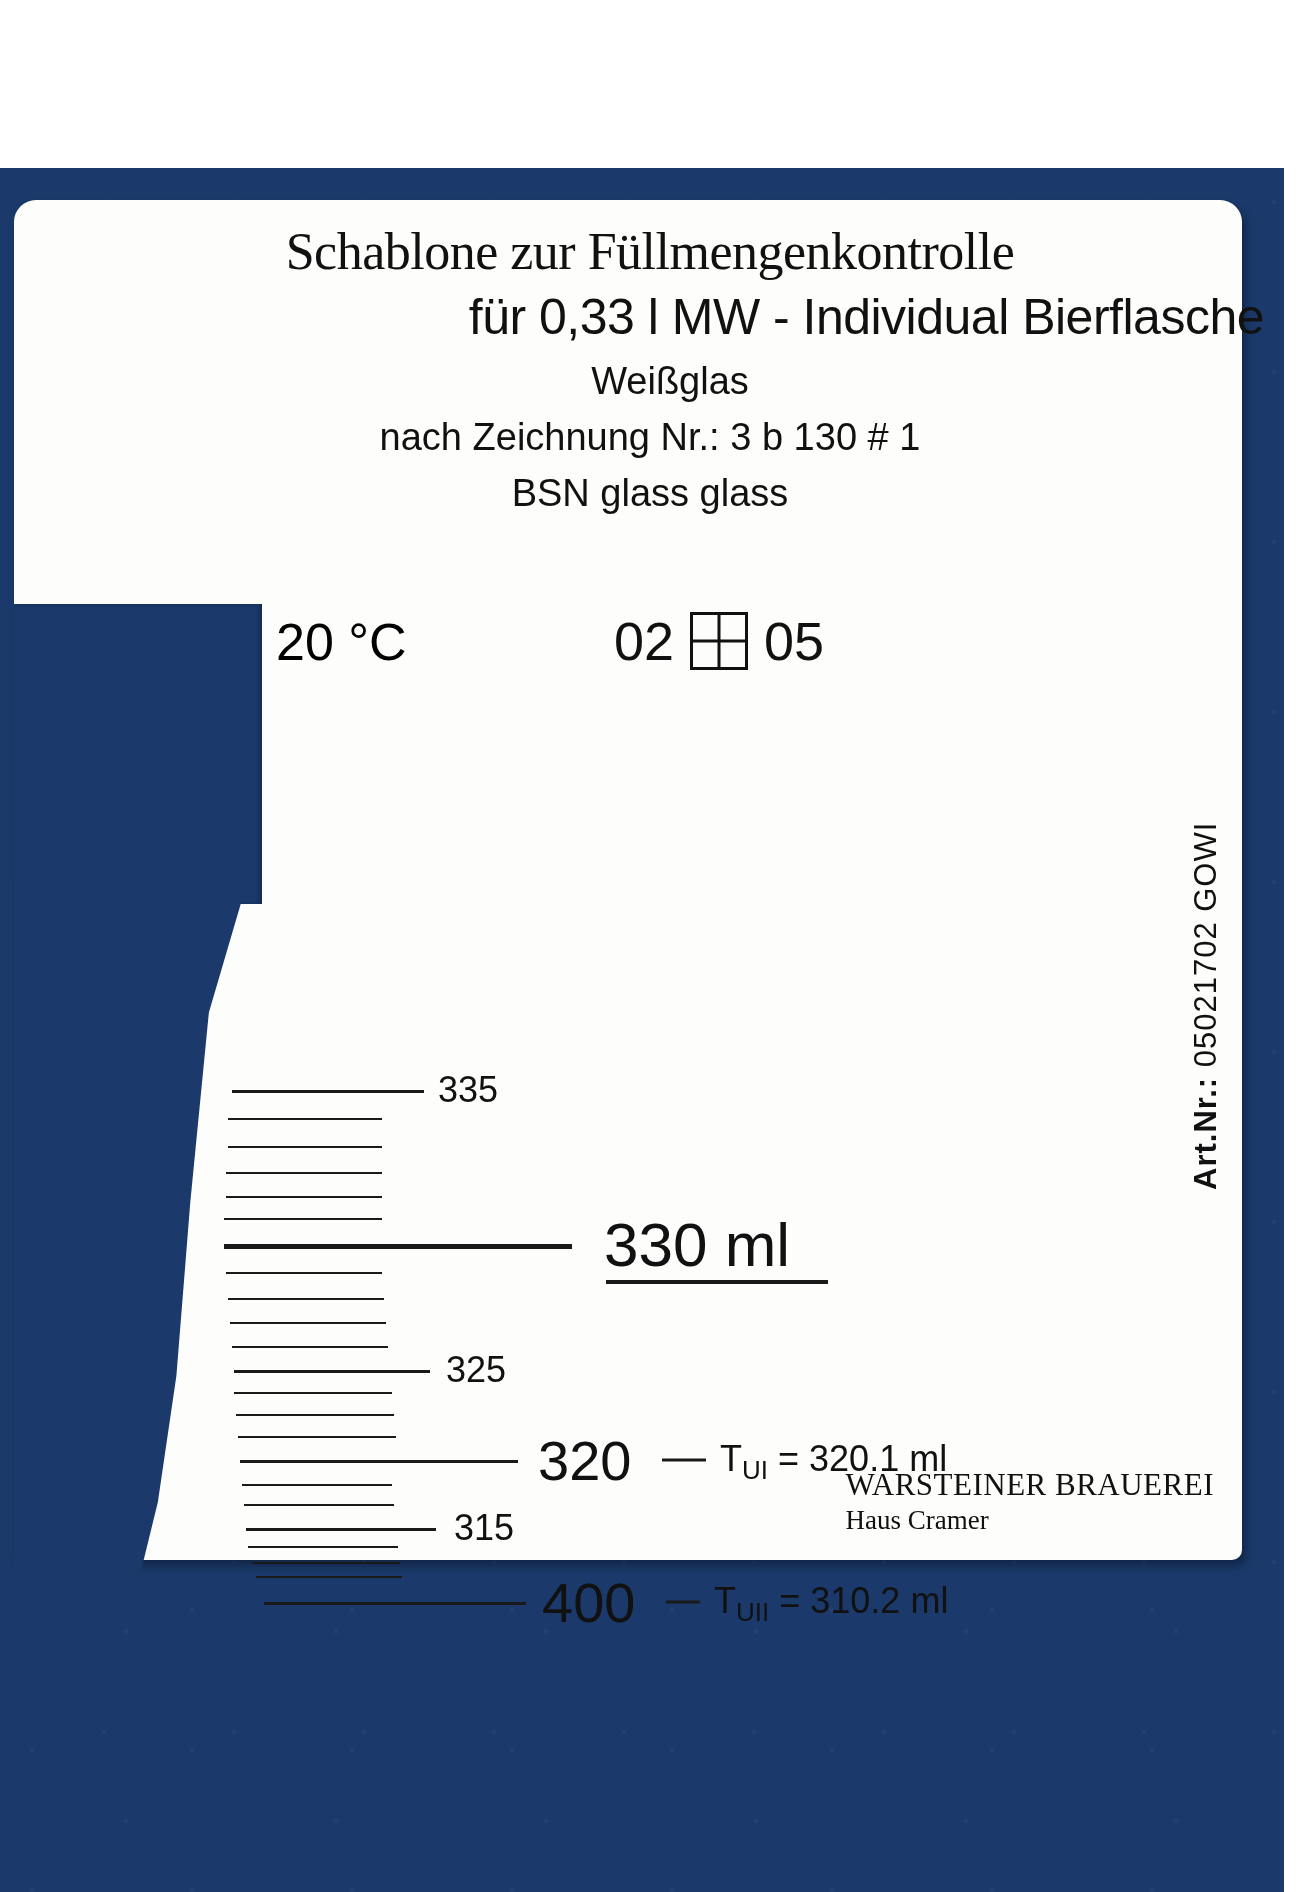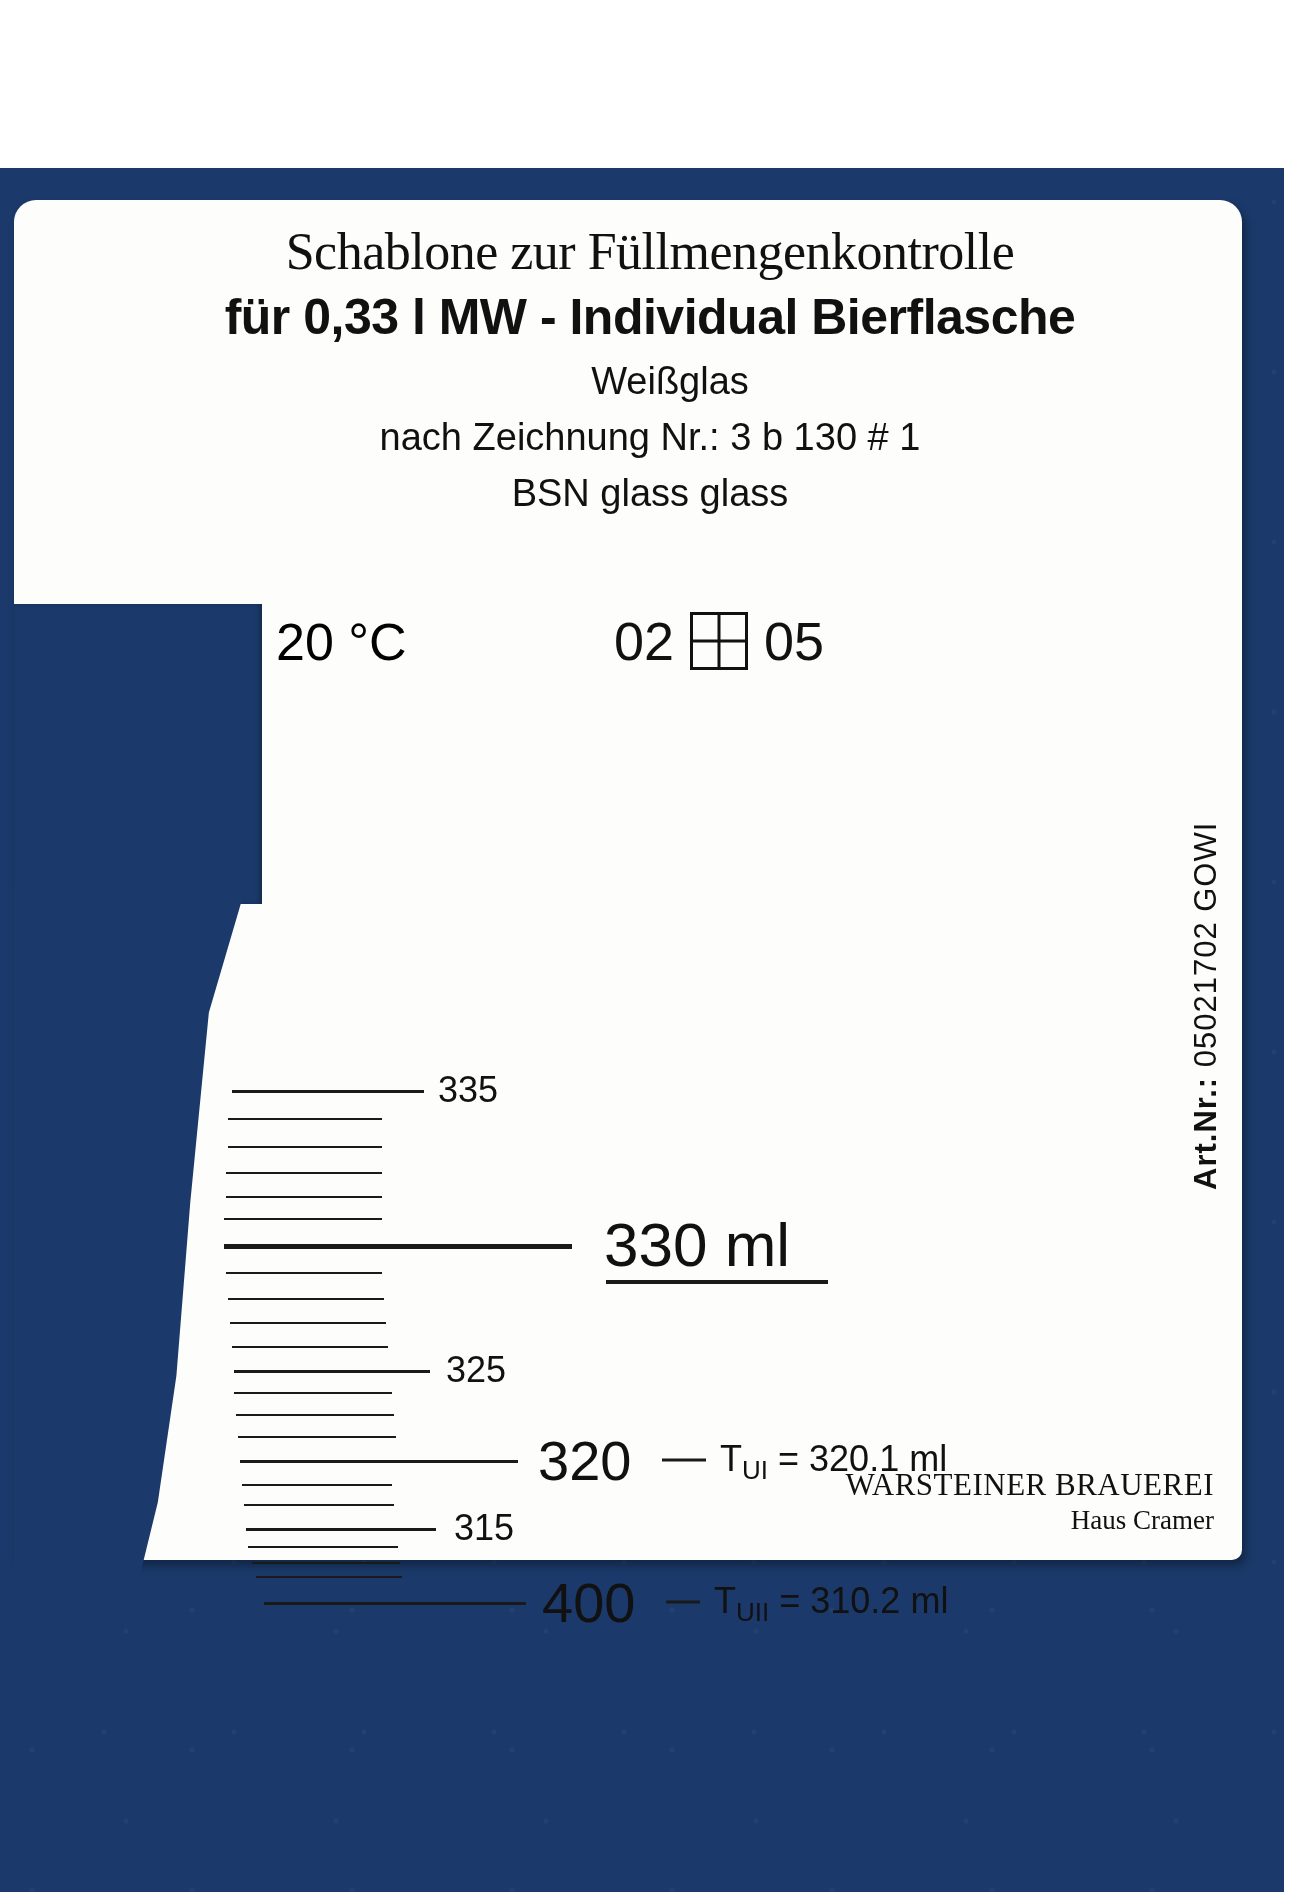--- a/index.html
+++ b/index.html
@@ -78,23 +78,24 @@
   }
   #title-line1 {
     top: 22px;
     font-family: "Liberation Serif", serif;
     font-size: 52px;
     letter-spacing: -0.5px;
   }
   #title-line2 {
     top: 88px;
     font-family: "Liberation Sans", sans-serif;
-    font-weight: bold;
+    font-weight: normal;
     font-size: 50px;
     letter-spacing: -0.5px;
+    text-align: right;
   }
   #title-line3 {
     top: 160px;
     font-size: 38px;
     padding-left: 20px;
   }
   #title-line4 {
     top: 216px;
     font-size: 38px;
   }
@@ -213,21 +214,21 @@
     position: absolute;
     border-top: 3px solid #1a1a1a;
     transform: translateY(-50%);
   }
 
   
   #footer {
     position: absolute;
     right: 28px;
     bottom: 24px;
-    text-align: right;
+    text-align: left;
     font-family: "Liberation Serif", serif;
     color: #111;
   }
   #footer-line1 { font-size: 31px; letter-spacing: 0.5px; }
   #footer-line2 { font-size: 27px; margin-top: 2px; }
 </style>
 </head>
 <body>
 
 <div id="page">

